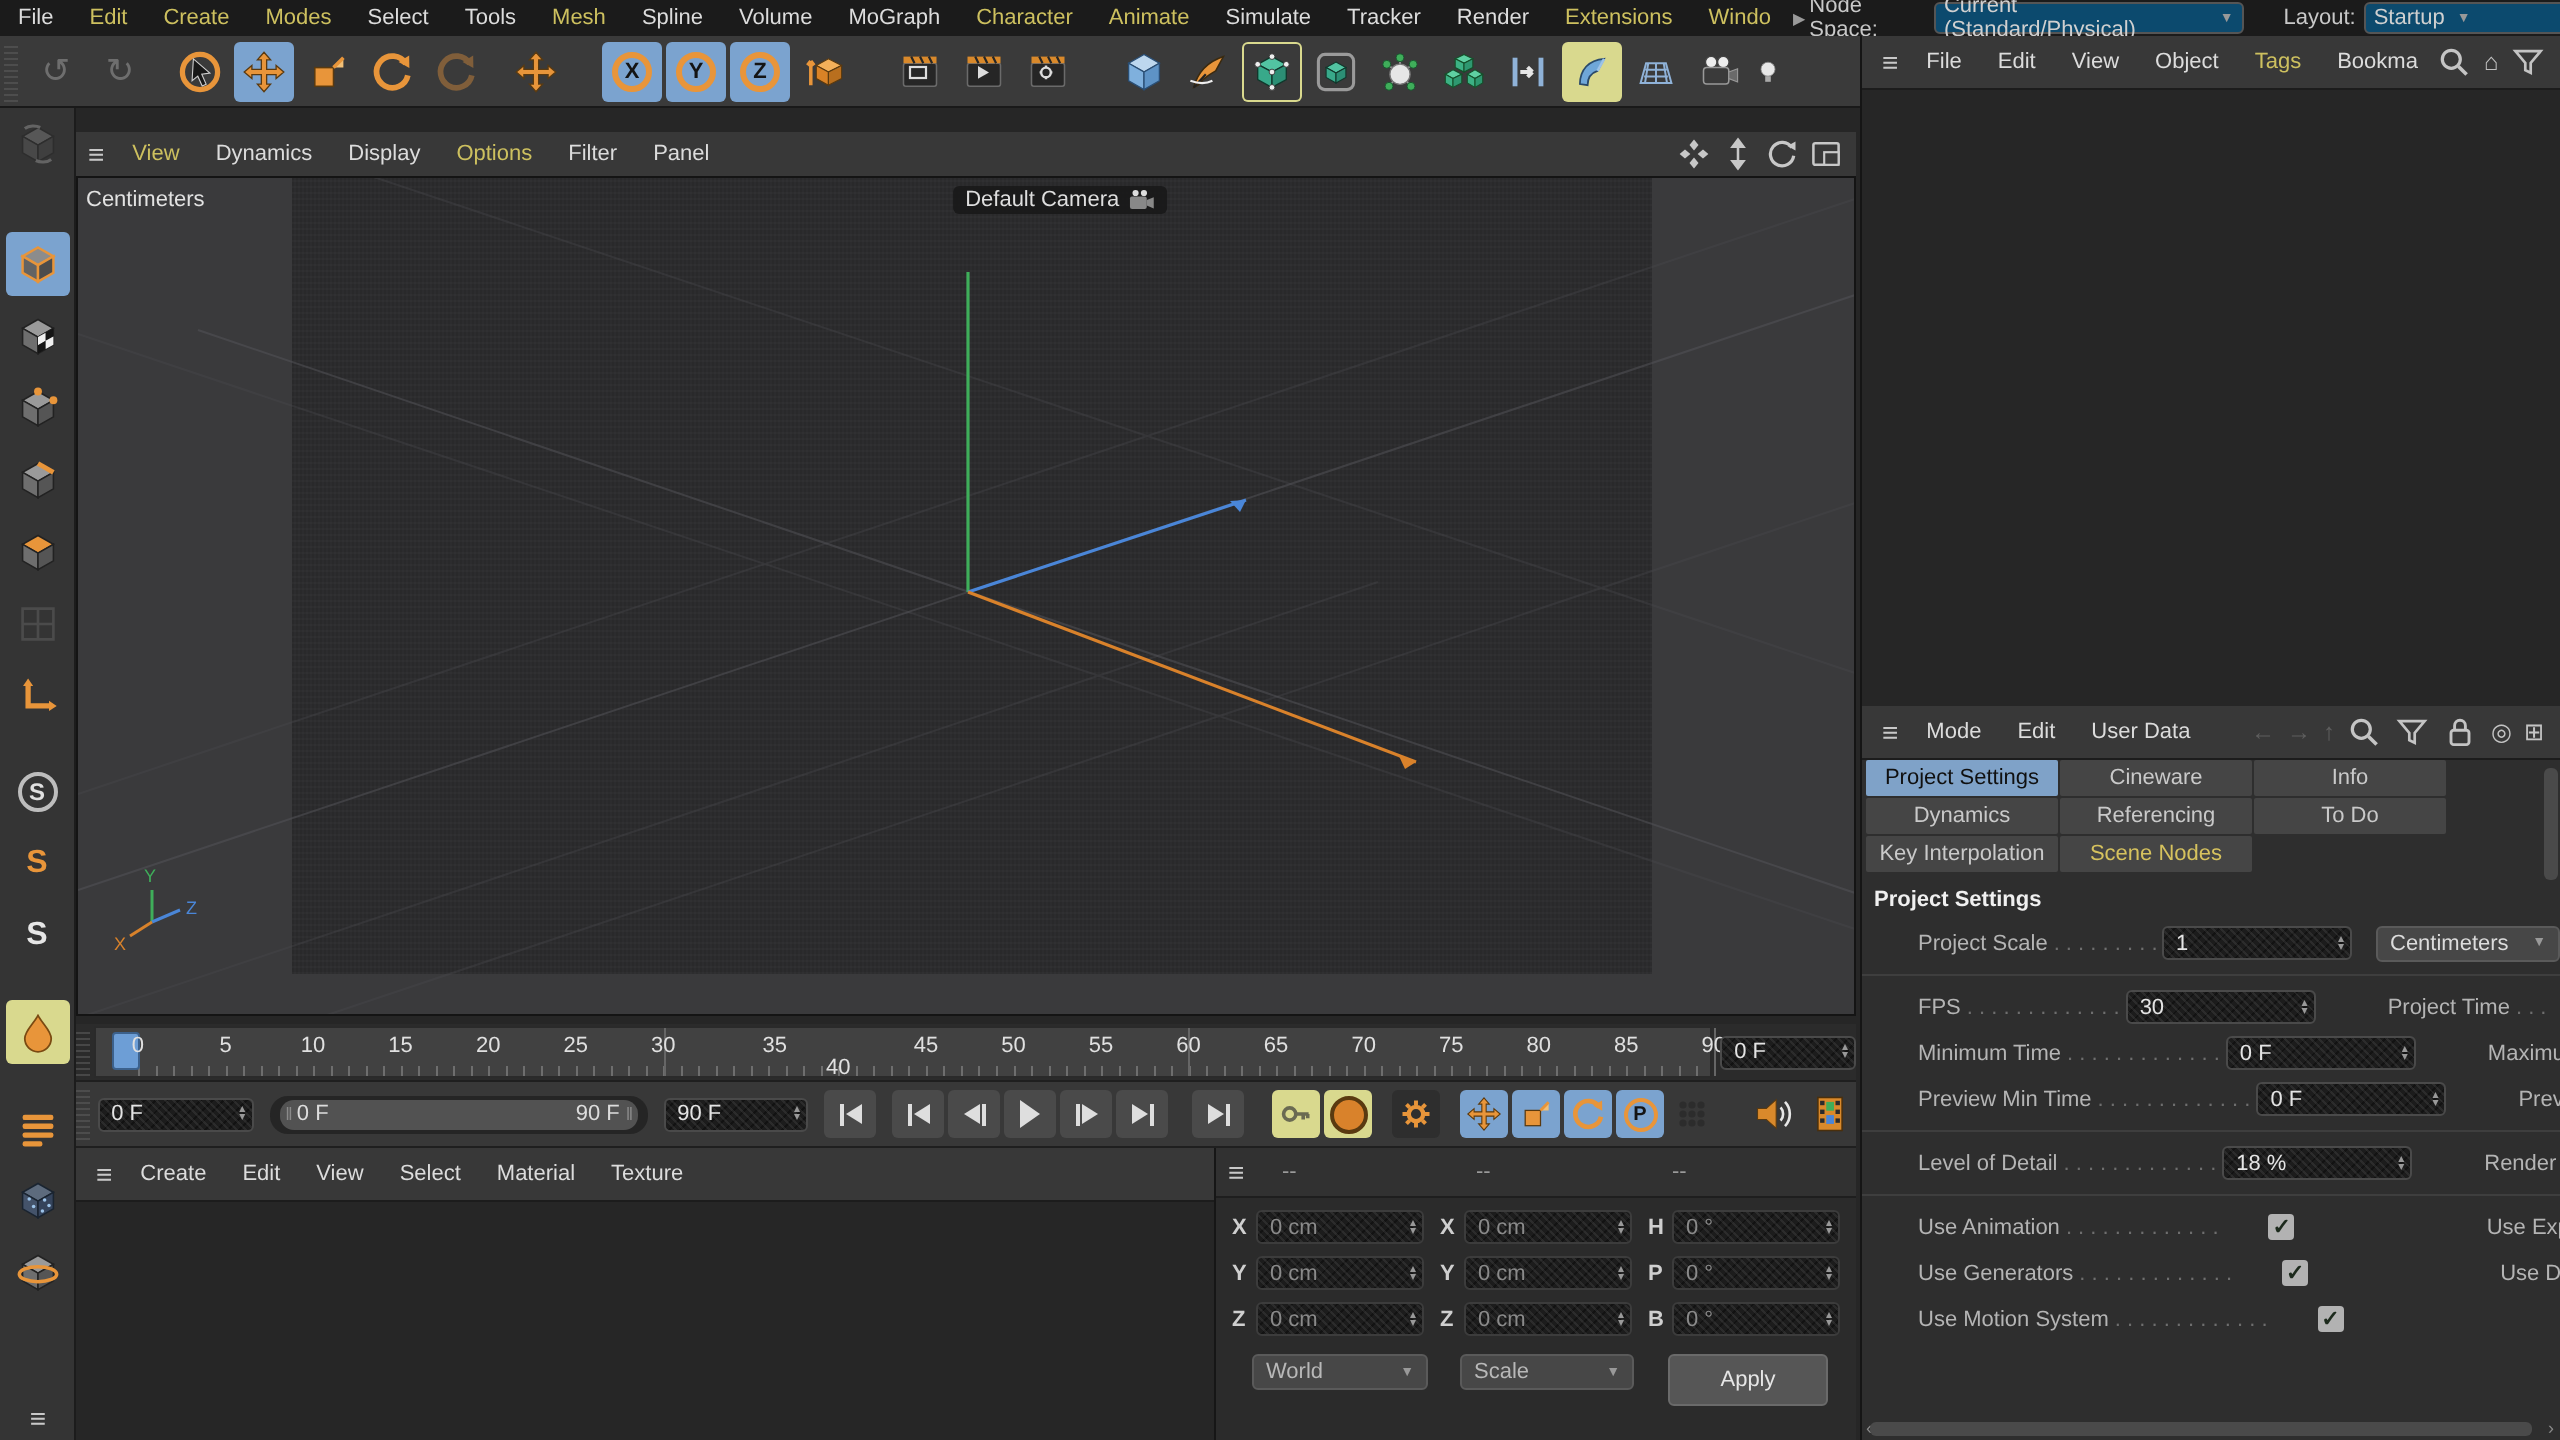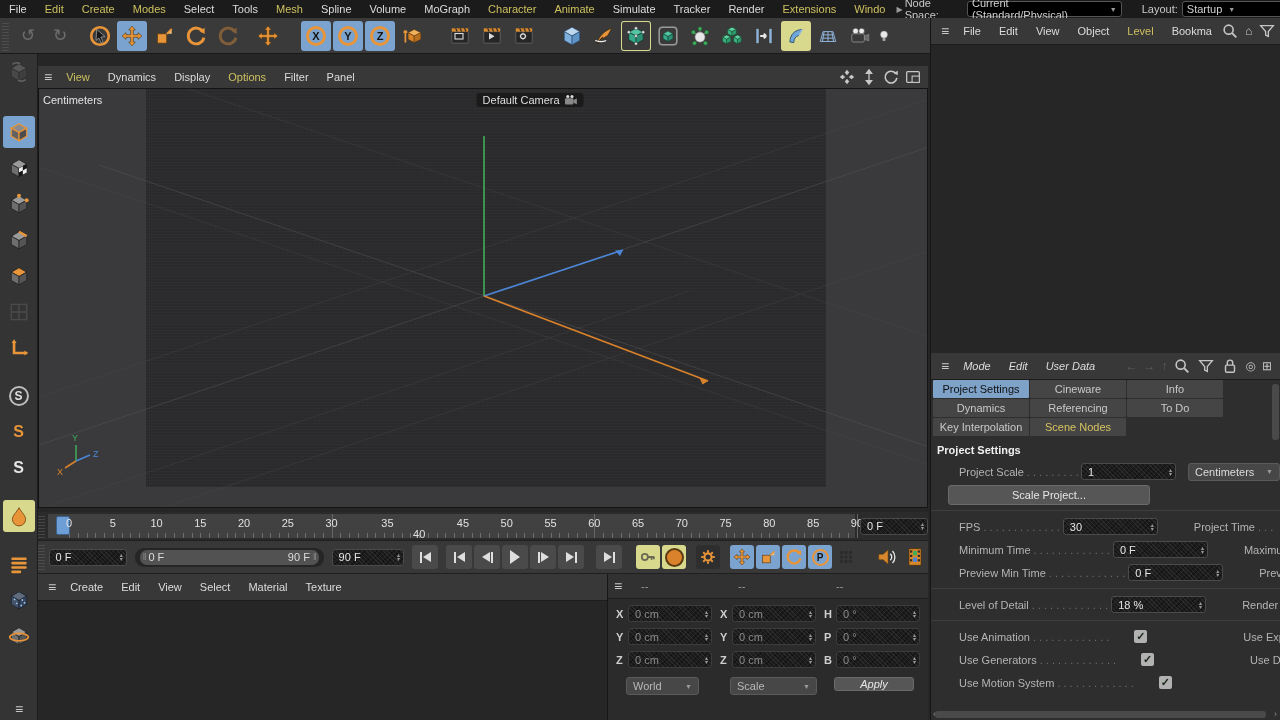--- a/index.html
+++ b/index.html
@@ -4,21 +4,21 @@
 <style>
   html,body{margin:0;padding:0;}
   body{width:1280px;height:720px;position:relative;background:#262626;font-family:"Liberation Sans",sans-serif;font-size:11px;color:#d6d6d6;overflow:hidden;-webkit-font-smoothing:antialiased;}
   .abs{position:absolute;}
   
   .menubar{left:0;top:0;width:1280px;height:18px;background:#1b1b1b;display:flex;align-items:center;border-bottom:1px solid #101010;}
   .mitem{padding:0 9px;color:#dcdcdc;cursor:default;white-space:nowrap;}
   .mitem.accent{color:#cdc05f;}
   .ovf{color:#9a9a9a;font-size:8px;padding:0 2px;}
   .mb-right{margin-left:auto;display:flex;align-items:center;gap:4px;padding-right:2px;}
-  .ddl{background:#000000;border:1px solid #555;border-radius:3px;height:14px;display:flex;align-items:center;padding:0 4px;color:#d0d0d0;gap:6px;}
+  .ddl{background:#0c4a6e;border:1px solid #555;border-radius:3px;height:14px;display:flex;align-items:center;padding:0 4px;color:#d0d0d0;gap:6px;}
   .ddl .car{color:#999;font-size:7px;}
   
   .toolbar{left:0;top:18px;width:930px;height:36px;background:#3a3a3a;border-bottom:1px solid #191919;display:flex;align-items:center;gap:2px;padding-left:2px;box-sizing:border-box;}
   .grip{width:7px;height:30px;background:repeating-linear-gradient(0deg,#5a5a5a 0 1px,transparent 1px 3px);margin-right:2px;opacity:.6;}
   .tile{width:30px;height:30px;border-radius:3px;display:flex;align-items:center;justify-content:center;flex:0 0 auto;}
   .tile.blue{background:#7ba3cf;}
   .tile.yellowbg{background:#d9d98e;}
   .tile.yellowline{box-shadow:inset 0 0 0 1px #d9d98e;}
   .tile.dis{opacity:.40;}
   .tile.dark{background:#2e2e2e;}
@@ -71,21 +71,21 @@
   .mat{left:38px;top:574px;width:570px;height:146px;background:#262626;border-right:1px solid #161616;box-sizing:border-box;}
   
   .coord{left:608px;top:574px;width:320px;height:146px;background:#2b2b2b;box-sizing:border-box;}
   .coord .hdr{height:24px;display:flex;align-items:center;background:#313131;border-bottom:1px solid #1e1e1e;color:#9a9a9a;}
   .coord .hdr span.colh{position:absolute;}
   .crow{position:absolute;display:flex;align-items:center;gap:3px;}
   .clab{width:9px;color:#cfcfcf;font-weight:bold;}
   .cfld{width:84px;}
   .cdrop{position:absolute;height:18px;background:#474747;border:1px solid #5a5a5a;border-radius:3px;display:flex;align-items:center;padding:0 6px;color:#b8b8b8;box-sizing:border-box;}
   .cdrop .car{margin-left:auto;color:#999;font-size:7px;}
-  .cbtn{position:absolute;height:14px;background:#565656;border:1px solid #6a6a6a;border-radius:3px;display:flex;align-items:center;justify-content:center;color:#e6e6e6;box-sizing:border-box;font-style:italic;}
+  .cbtn{position:absolute;height:26px;background:#565656;border:1px solid #6a6a6a;border-radius:3px;display:flex;align-items:center;justify-content:center;color:#e6e6e6;box-sizing:border-box;}
   
   .attr{left:930px;top:353px;width:350px;height:367px;background:#2e2e2e;border-left:1px solid #151515;box-sizing:border-box;}
   .attr .content{position:relative;height:341px;overflow:hidden;}
   .objrow{display:flex;align-items:center;gap:6px;height:26px;padding-left:8px;color:#e0e0e0;}
   .tabs{display:grid;grid-template-columns:96px 96px 96px;gap:1px;padding-left:2px;}
   .tab{background:#454545;color:#c9c9c9;text-align:center;height:18px;line-height:18px;border-radius:1px;overflow:hidden;white-space:nowrap;}
   .tab.sel{background:#7fa2c8;color:#101010;}
   .tab.accent{color:#d6c25e;}
   .tab.empty{background:transparent;}
   .sect{font-weight:bold;color:#f0f0f0;padding:8px 0 4px 6px;}
@@ -516,21 +516,21 @@
 </div>
 
 <div class="abs om">
   <div class="pmenu">
     <span class="burger">≡</span>
     <div id="om-items" style="display:flex;align-items:center;">
         <span class="mitem">File</span>
         <span class="mitem">Edit</span>
         <span class="mitem">View</span>
         <span class="mitem">Object</span>
-        <span class="mitem accent">Level</span>
+        <span class="mitem accent">Tags</span>
         <span class="mitem">Bookma</span>
       </div>
     <div class="iconset">
       <svg class="ic small">
           <use href="#i-search"></use>
         </svg>
       <span class="gl">⌂</span>
       <svg class="ic small">
           <use href="#i-funnel"></use>
         </svg>
@@ -944,36 +944,36 @@
       <div class="crow" style="left: 216px; top: 52px;">
         <span class="clab">B</span>
         <div class="fld cfld dis">
           <span>0 °</span>
           <span class="spin">
             <span>▴</span>
             <span>▾</span>
           </span>
         </div>
       </div>
-      <div class="cdrop" style="left: 18px; top: 78px; width: 73px;">
+      <div class="cdrop" style="left: 18px; top: 78px; width: 88px;">
         <span>World</span>
         <span class="car">▼</span>
       </div>
       <div class="cdrop" style="left: 122px; top: 78px; width: 87px;">
         <span>Scale</span>
         <span class="car">▼</span>
       </div>
       <div class="cbtn" style="left: 226px; top: 78px; width: 80px;">Apply</div>
     </div>
 </div>
 
 <div class="abs attr">
   <div class="pmenu">
     <span class="burger">≡</span>
-    <div id="attr-items" style="display:flex;align-items:center;font-style:italic;">
+    <div id="attr-items" style="display:flex;align-items:center;">
         <span class="mitem">Mode</span>
         <span class="mitem">Edit</span>
         <span class="mitem">User Data</span>
       </div>
     <div class="iconset">
       <span class="navic dim">←</span>
       <span class="navic dim">→</span>
       <span class="navic dim">↑</span>
       <svg class="ic small">
           <use href="#i-search"></use>
@@ -1012,23 +1012,20 @@
                 <span>▴</span>
                 <span>▾</span>
               </span>
             </div>
             <div class="sdrop">
               <span>Centimeters</span>
               <span class="car">▼</span>
             </div>
           </div>
         </div>
-        <div class="srow" style="padding-left: 0px;">
-          <div class="sbtn">Scale Project...</div>
-        </div>
         <div class="hr"></div>
         <div class="srow">
           <span class="slabel">FPS</span>
           <span class="dots">. . . . . . . . . . . . .</span>
           <div class="ctrlslot">
             <div class="fld sfld">
               <span>30</span>
               <span class="spin">
                 <span>▴</span>
                 <span>▾</span>

